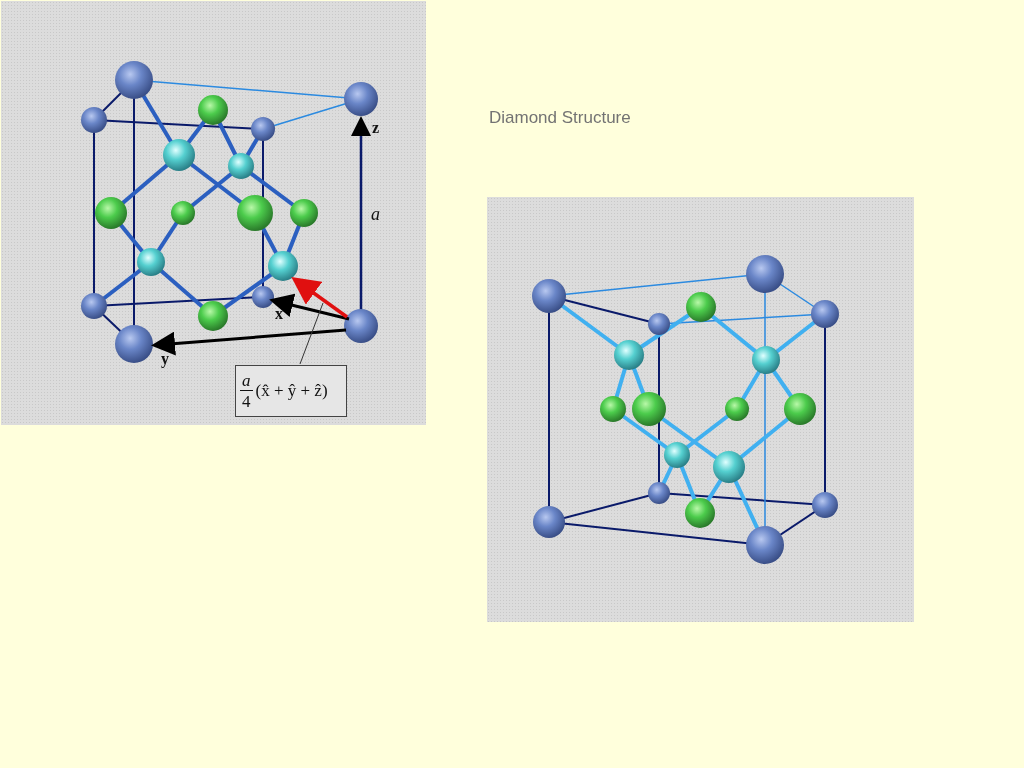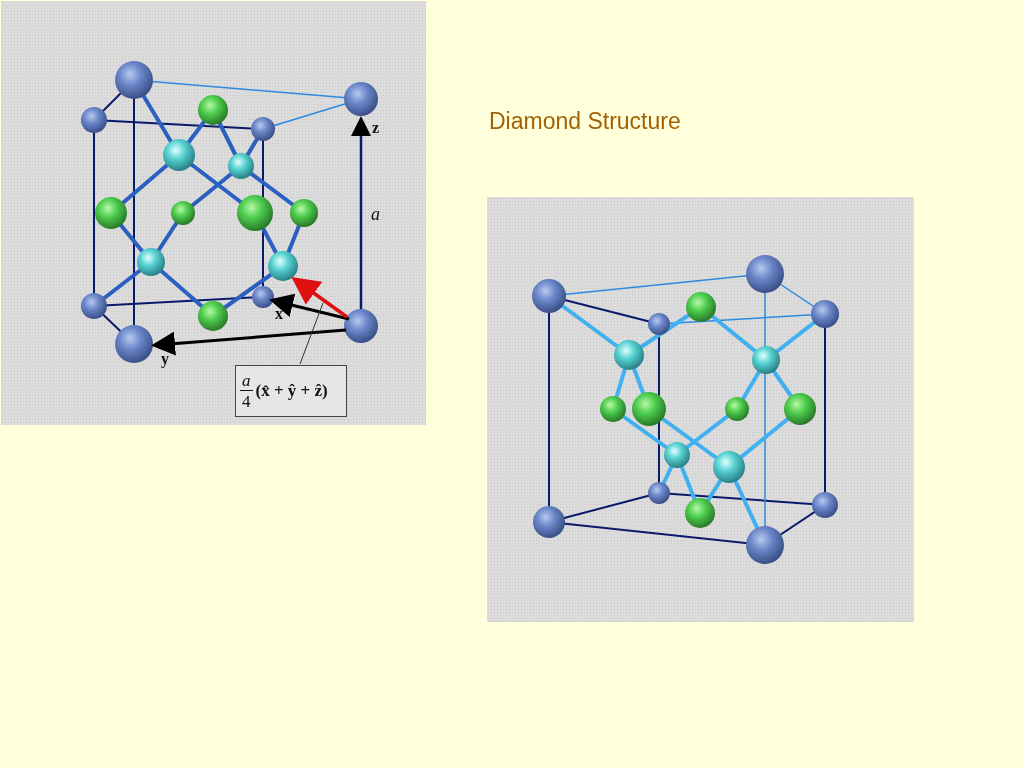--- a/index.html
+++ b/index.html
@@ -3,21 +3,21 @@
 <meta charset="utf-8">
 <style>
   html, body { margin:0; padding:0; }
   body { width:1024px; height:768px; background:#ffffdc; position:relative; overflow:hidden; font-family:"Liberation Sans", sans-serif; }
   .panel { position:absolute; background:#dcdcdc;
     background-image: radial-gradient(#c8c8c8 0.6px, transparent 0.7px);
     background-size:3px 3px; }
   #left-panel { left:1px; top:1px; width:425px; height:424px; }
   #right-panel { left:487px; top:197px; width:427px; height:425px; }
   svg { position:absolute; left:0; top:0; }
-  #title { position:absolute; left:489px; top:108px; font-size:23px; color:#a16207; }
+  #title { position:absolute; left:489px; top:108px; font-size:17px; color:#737373; }
   #formula-box { position:absolute; left:234px; top:364px; width:112px; height:52px; background:#e6e6e6; border:1px solid #444;
     font-family:"Liberation Serif", serif; font-size:17px; color:#111; display:flex; align-items:center; padding-left:4px; box-sizing:border-box; }
   .frac { display:inline-flex; flex-direction:column; align-items:center; margin-right:3px; line-height:1; }
   .frac .num { font-style:italic; border-bottom:1px solid #111; padding:0 2px 1px; }
   .frac .den { padding-top:2px; }
   .lbl { position:absolute; font-family:"Liberation Serif", serif; font-weight:bold; font-size:16px; color:#111; }
   .ital { font-style:italic; font-weight:normal; font-size:18px; }
 </style>
 </head>
 <body>
@@ -112,21 +112,21 @@
   </svg>
   <div class="lbl" style="left:371px;top:118px;">z</div>
   <div class="lbl" style="left:274px;top:304px;">x</div>
   <div class="lbl" style="left:160px;top:349px;">y</div>
   <div class="lbl ital" style="left:370px;top:203px;">a</div>
   <div id="formula-box">
     <span class="frac">
         <span class="num">a</span>
         <span class="den">4</span>
       </span>
-    <span style="font-weight:bold">(x̂ + ŷ + ẑ)</span>
+    <span style="font-weight:normal">(x̂ + ŷ + ẑ)</span>
   </div>
 </div>
 
 <div class="panel" id="right-panel">
   <svg width="427" height="425">
     <defs>
       <radialGradient id="rB" cx="40%" cy="35%" r="65%">
           <stop offset="0" stop-color="#b8c8f0"></stop>
           <stop offset="0.45" stop-color="#6a86c8"></stop>
           <stop offset="1" stop-color="#3a4f88"></stop>

